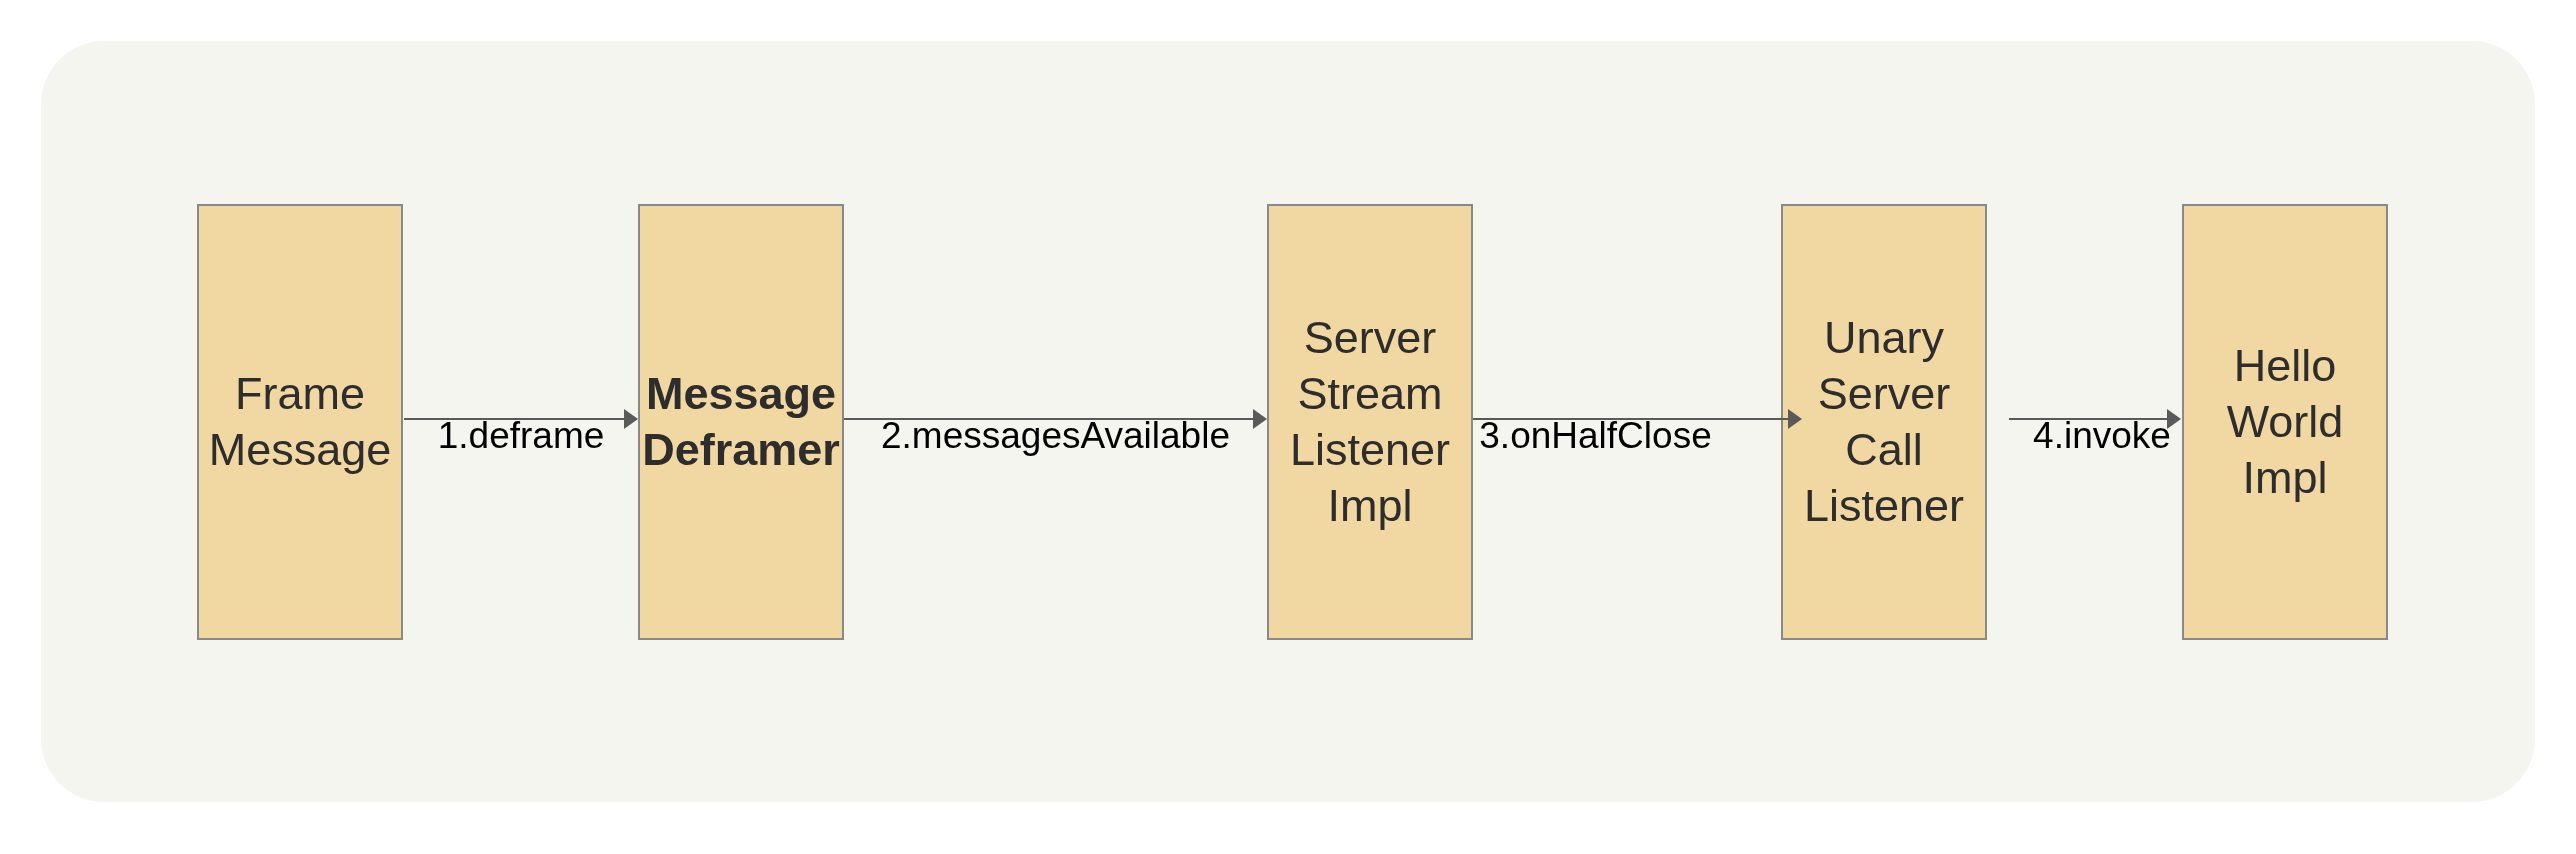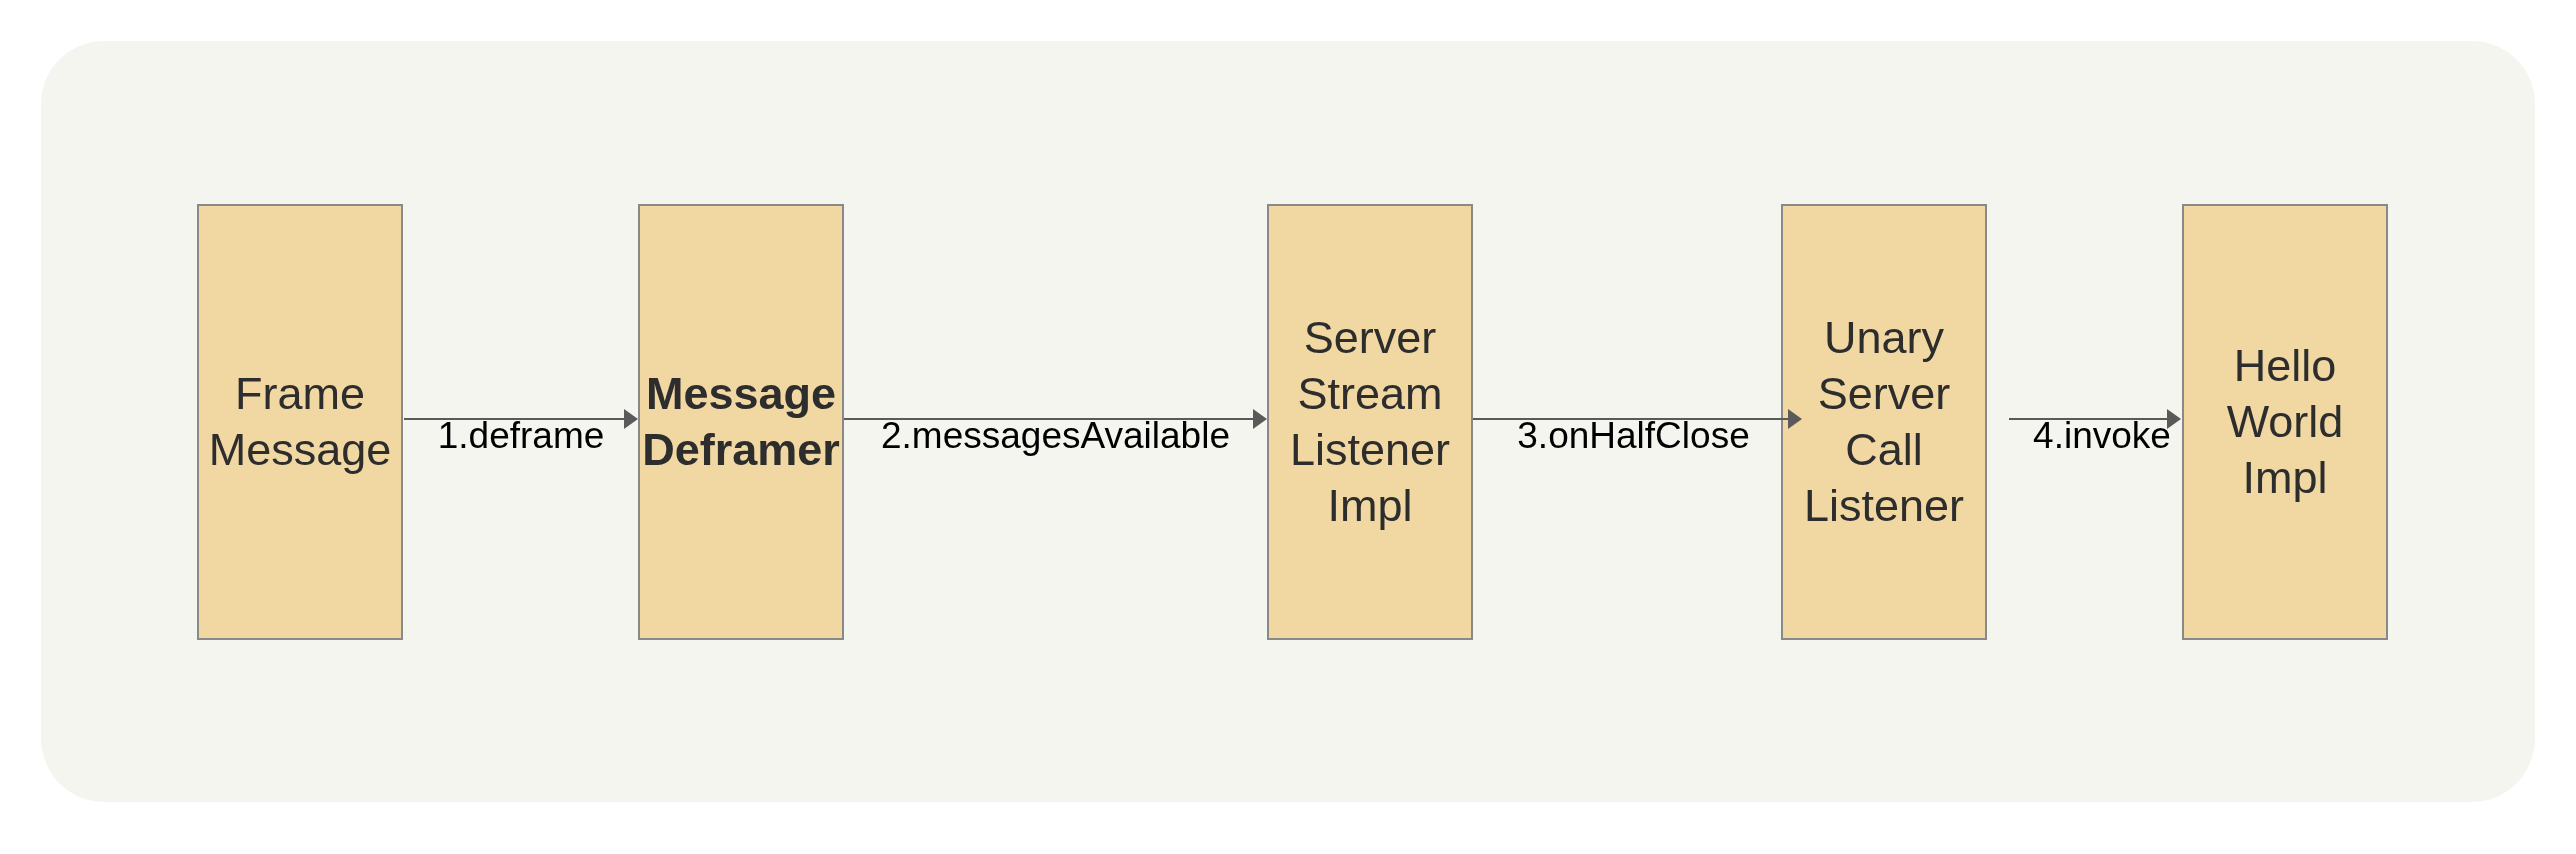--- a/index.html
+++ b/index.html
@@ -74,21 +74,21 @@
     height: 45px;
     line-height: 45px;
     font-size: 37px;
     color: #000000;
     text-align: center;
     white-space: nowrap;
     margin-top: 48px;
   }
   .e1-label { left: 404px;  width: 234px; }
   .e2-label { left: 844px; width: 423px; }
-  .e3-label { left: 1469px; width: 329px; }
+  .e3-label { left: 1431px; width: 329px; }
   .e4-label { left: 2009px; width: 186px; }
 </style>
 </head>
 <body>
 
 <div class="panel"></div>
 
 <div class="node n1">Frame
 Message</div>
 <div class="node n2">Message

